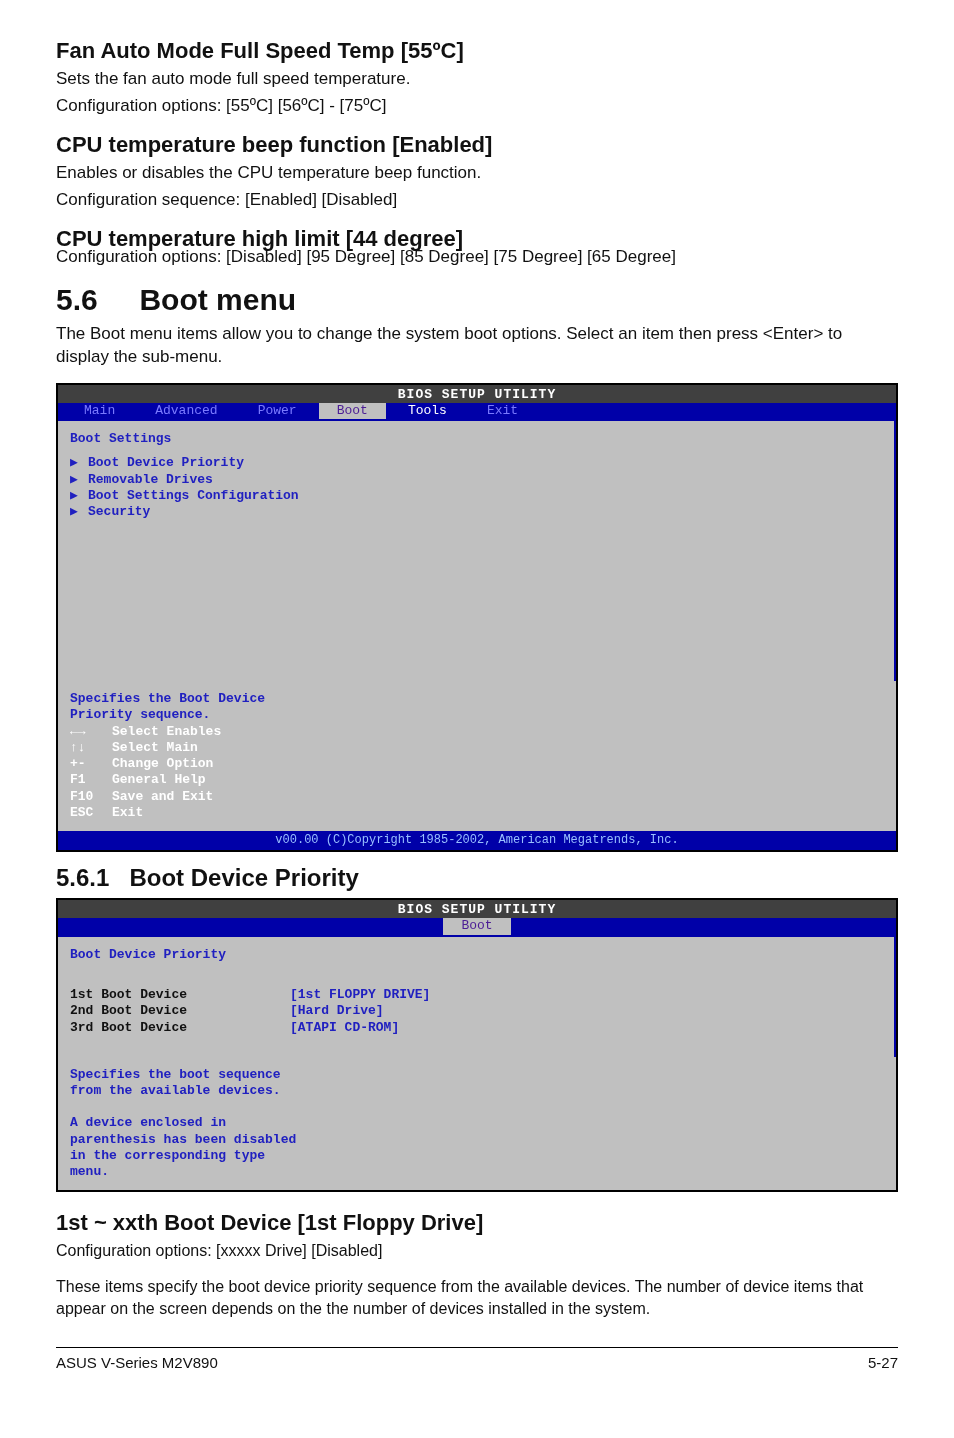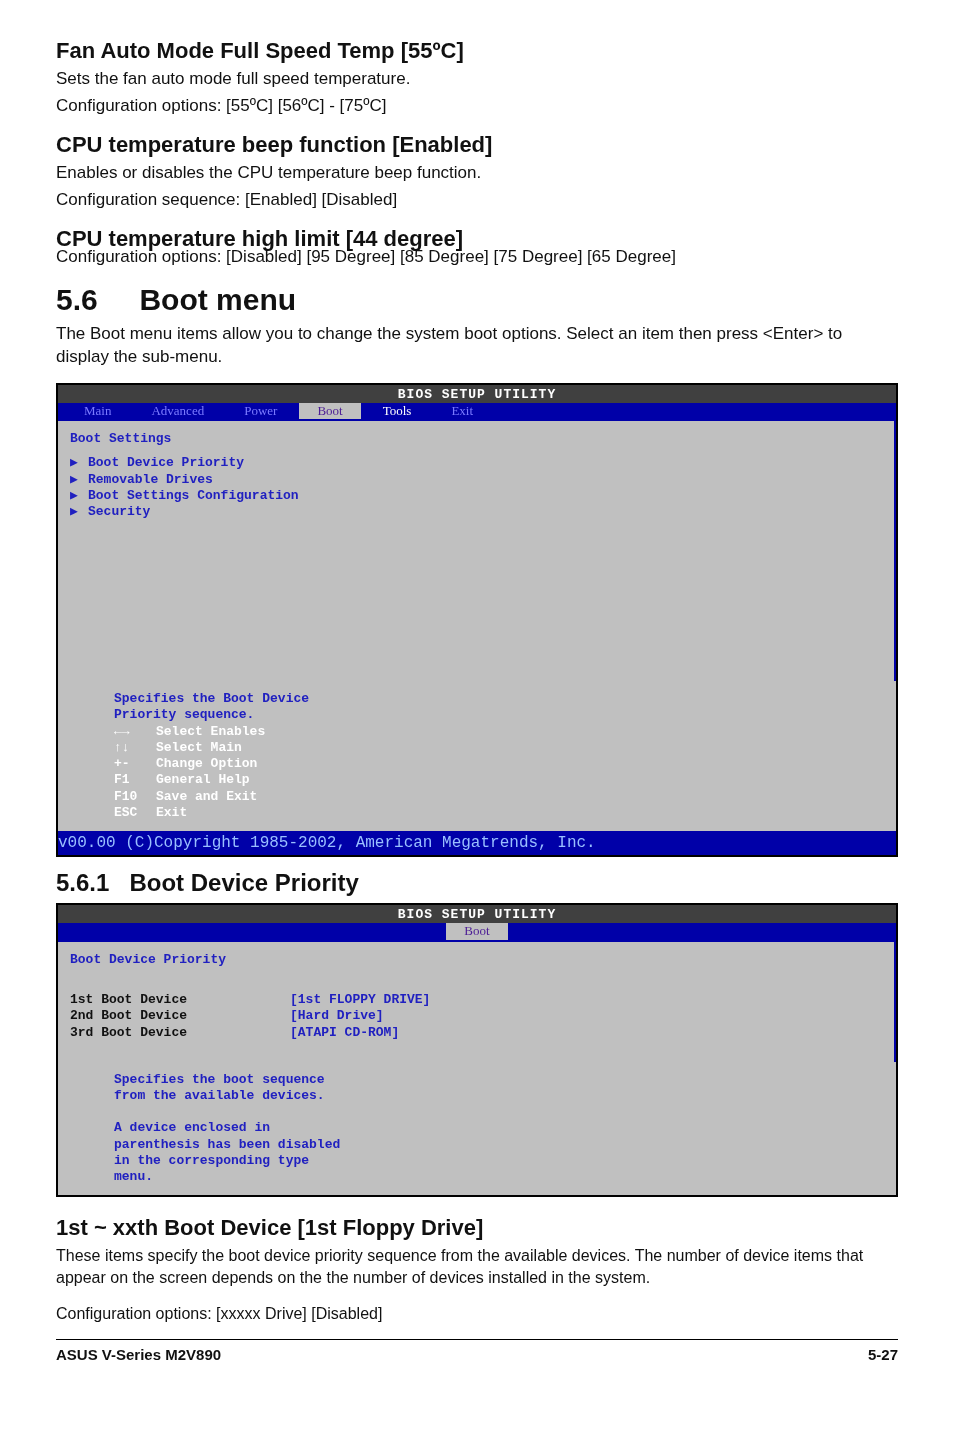--- a/index.html
+++ b/index.html
@@ -54,21 +54,20 @@
   .bios-tabs {
     background: #0000a8;
     color: #fff;
     display: flex;
     padding: 0 8px 2px 8px;
     gap: 4px;
   }
   .tab {
     padding: 0 18px;
     color: #7a7aff;
-    font-family: Liberation Serif, serif;
   }
   .tab.active {
     background: #c0c0c0;
     color: #4c1d95;
   }
   .bios-body {
     display: flex;
     background: #c0c0c0;
     flex-direction: column;
   }
@@ -94,44 +93,43 @@
   .kv .k { width: 220px; color: #111; font-weight: bold;}
   .kv .v { color: #2020c0; font-weight: bold;}
   .bios-right {
     width: 260px;
     padding: 10px 12px;
     font-weight: bold;
     color: #2020c0;
     display: flex;
     flex-direction: column;
     justify-content: space-between;
-    margin-left: 44px;
   }
   .help-keys {
     color: #fff;
     font-weight: bold;
   }
   .help-keys .row { display: flex; }
   .help-keys .sym { width: 42px; color: #fff; }
   .bios-foot {
     background: #0000a8;
     color: #99bfff;
-    text-align: left;
+    text-align: center;
     padding: 2px 0;
-    font-size: 16px;
+    font-size: 12px;
   }
 
   
   .page-footer {
     border-top: 1px solid #000;
-    margin-top: 15px;
+    margin-top: 28px;
     padding-top: 6px;
     display: flex;
     justify-content: space-between;
-    font-weight: bold;
+    font-weight: normal;
     font-size: 15px;
   }
 </style>
 </head>
 <body>
 
 <div class="page">
 
   <h2 class="section">Fan Auto Mode Full Speed Temp [55ºC]</h2>
   <p class="body">Sets the fan auto mode full speed temperature.</p>
@@ -242,21 +240,21 @@
       </div>
       <div class="bios-right" style="justify-content:flex-start">
         <div style="white-space:pre-wrap;">Specifies the boot sequence from the available devices.
 
 A device enclosed in parenthesis has been disabled in the corresponding type menu.</div>
       </div>
     </div>
   </div>
 
   <h2 class="section" style="margin-top:18px">1st ~ xxth Boot Device [1st Floppy Drive]</h2>
+  <p class="body" style="font-size:16px">Configuration options: [xxxxx Drive] [Disabled]</p>
   <p class="body" style="font-size:16px">These items specify the boot device priority sequence from the available devices. The number of device items that appear on the screen depends on the the number of devices installed in the system.</p>
-  <p class="body" style="font-size:16px">Configuration options: [xxxxx Drive] [Disabled]</p>
 
   <div class="page-footer">
     <span>ASUS V-Series M2V890</span>
     <span>5-27</span>
   </div>
 
 </div>
 
 </body></html>

